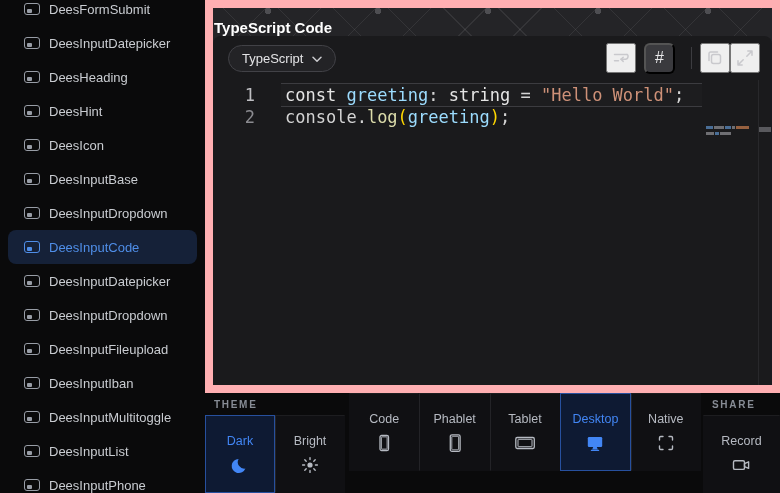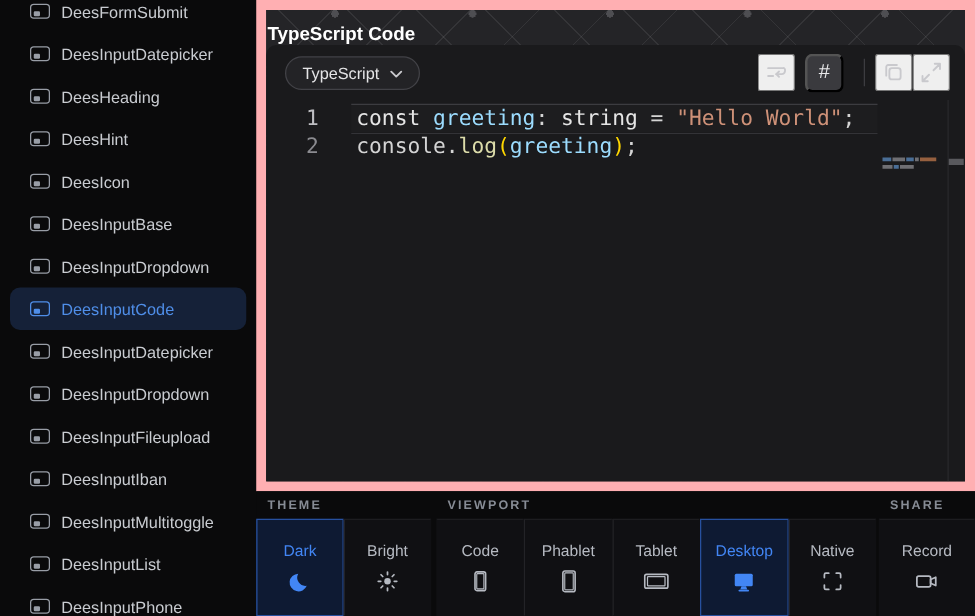--- a/index.html
+++ b/index.html
@@ -257,21 +257,20 @@
             <span class="btn-icon">
               <svg width="20" height="20" viewBox="0 0 20 20" fill="none" stroke="currentColor" stroke-width="1.4" stroke-linecap="round">
                 <circle cx="10" cy="10" r="2.6" fill="currentColor" stroke="none"></circle>
                 <path d="M10 2.6v2M10 15.4v2M2.6 10h2M15.4 10h2M4.8 4.8l1.4 1.4M13.8 13.8l1.4 1.4M4.8 15.2l1.4-1.4M13.8 6.2l1.4-1.4"></path>
               </svg>
             </span>
           </button>
         </div>
       </div>
       <div class="sec sec-viewport">
-        <div class="sec-label">VIEWPORT</div>
         <div class="sec-buttons">
           <button class="vp-btn">
             <span>Code</span>
             <span class="btn-icon">
               <svg width="20" height="20" viewBox="0 0 20 20" fill="none" stroke="currentColor" stroke-width="1.3">
                 <rect x="6" y="2.5" width="8.5" height="15" rx="1.6"></rect>
                 <rect x="7.4" y="3.9" width="5.7" height="12.2" rx="0.6" stroke-width="0.9"></rect>
               </svg>
             </span>
           </button>

